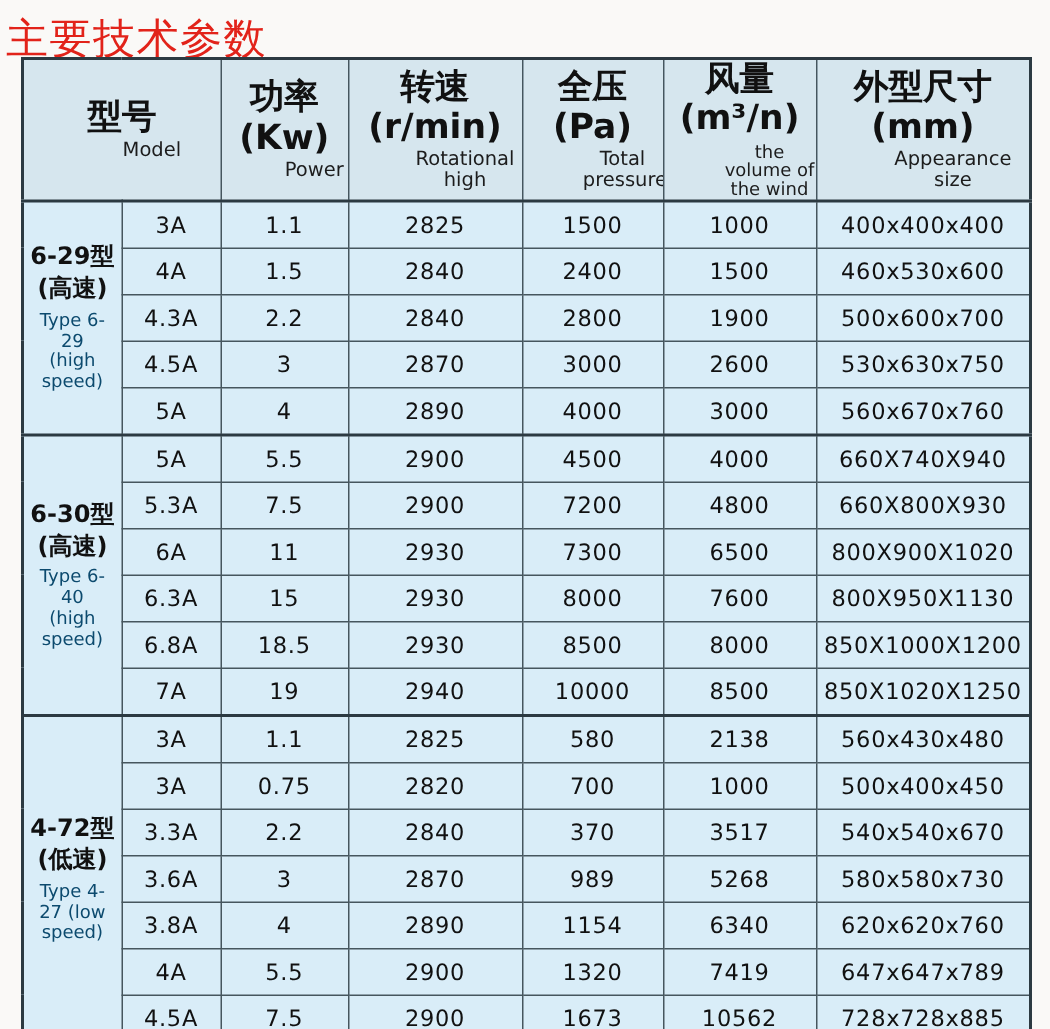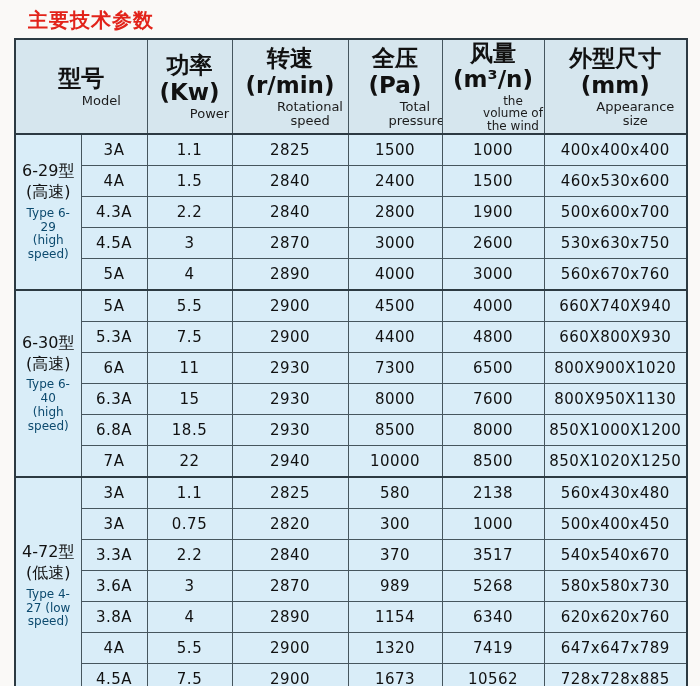--- a/index.html
+++ b/index.html
@@ -4,22 +4,22 @@
 <style>
   html, body { margin: 0; padding: 0; }
   body {
     width: 700px; height: 686px;
     background: #faf9f7;
     font-family: "DejaVu Sans", "Liberation Sans", sans-serif;
     position: relative;
     color: #111;
   }
   .page-title {
-    position: absolute; left: 28px; top: 7px;
-    font-size: 20px; font-weight: bold;
+    position: absolute; left: 4px; top: 7px;
+    font-size: 28px; font-weight: normal;
     color: #e2231a; letter-spacing: 1px;
   }
   table.specs {
     position: absolute; left: 14px; top: 38px;
     width: 672px;
     border-collapse: collapse;
     table-layout: fixed;
     background: #d9edf8;
     border: 2px solid #2c3a42;
   }
@@ -28,21 +28,21 @@
     text-align: center; vertical-align: middle;
     padding: 0; overflow: hidden;
   }
   thead th { height: 58px; background: #d6e6ee; font-weight: normal; }
   .h-zh { font-size: 23px; font-weight: bold; line-height: 1.15; }
   .h-en { font-size: 13px; line-height: 1.05; margin-top: 2px; color: #1c1c1c; margin-left: 40px; }
   thead th:nth-child(5) .h-en { font-size: 12px; }
   tbody { border-top: 2px solid #2c3a42; }
   tbody td { height: 30px; font-size: 15px; letter-spacing: 0.5px; }
   td.group-cell { background: #d9edf8; }
-  .g-zh { font-size: 16px; font-weight: normal; line-height: 1.3; letter-spacing: 0; text-align: center; }
+  .g-zh { font-size: 16px; font-weight: bold; line-height: 1.3; letter-spacing: 0; text-align: center; }
   .g-en {
     font-size: 12px; color: #0c4a6e; letter-spacing: 0;
     width: 48px; margin: 4px auto 0; line-height: 1.15;
   }
 </style>
 </head>
 <body>
 
 <div class="page-title">主要技术参数</div>
 
@@ -61,21 +61,21 @@
       <th colspan="2">
         <div class="h-zh">型号</div>
         <div class="h-en">Model</div>
       </th>
       <th>
         <div class="h-zh">功率(Kw)</div>
         <div class="h-en">Power</div>
       </th>
       <th>
         <div class="h-zh">转速(r/min)</div>
-        <div class="h-en">Rotational speed</div>
+        <div class="h-en">Rotational high</div>
       </th>
       <th>
         <div class="h-zh">全压(Pa)</div>
         <div class="h-en">Total pressure</div>
       </th>
       <th>
         <div class="h-zh">风量(m³/n)</div>
         <div class="h-en">the volume of the wind</div>
       </th>
       <th>
@@ -142,21 +142,21 @@
         <td>5.5</td>
         <td>2900</td>
         <td>4500</td>
         <td>4000</td>
         <td>660X740X940</td>
       </tr>
       <tr>
         <td>5.3A</td>
         <td>7.5</td>
         <td>2900</td>
-        <td>4400</td>
+        <td>7200</td>
         <td>4800</td>
         <td>660X800X930</td>
       </tr>
       <tr>
         <td>6A</td>
         <td>11</td>
         <td>2930</td>
         <td>7300</td>
         <td>6500</td>
         <td>800X900X1020</td>
@@ -172,21 +172,21 @@
       <tr>
         <td>6.8A</td>
         <td>18.5</td>
         <td>2930</td>
         <td>8500</td>
         <td>8000</td>
         <td>850X1000X1200</td>
       </tr>
       <tr>
         <td>7A</td>
-        <td>22</td>
+        <td>19</td>
         <td>2940</td>
         <td>10000</td>
         <td>8500</td>
         <td>850X1020X1250</td>
       </tr>
     </tbody>
     <tbody>
       <tr>
         <td rowspan="7" class="group-cell">
           <div class="g-zh">4-72型</div>
@@ -197,21 +197,21 @@
         <td>1.1</td>
         <td>2825</td>
         <td>580</td>
         <td>2138</td>
         <td>560x430x480</td>
       </tr>
       <tr>
         <td>3A</td>
         <td>0.75</td>
         <td>2820</td>
-        <td>300</td>
+        <td>700</td>
         <td>1000</td>
         <td>500x400x450</td>
       </tr>
       <tr>
         <td>3.3A</td>
         <td>2.2</td>
         <td>2840</td>
         <td>370</td>
         <td>3517</td>
         <td>540x540x670</td>

